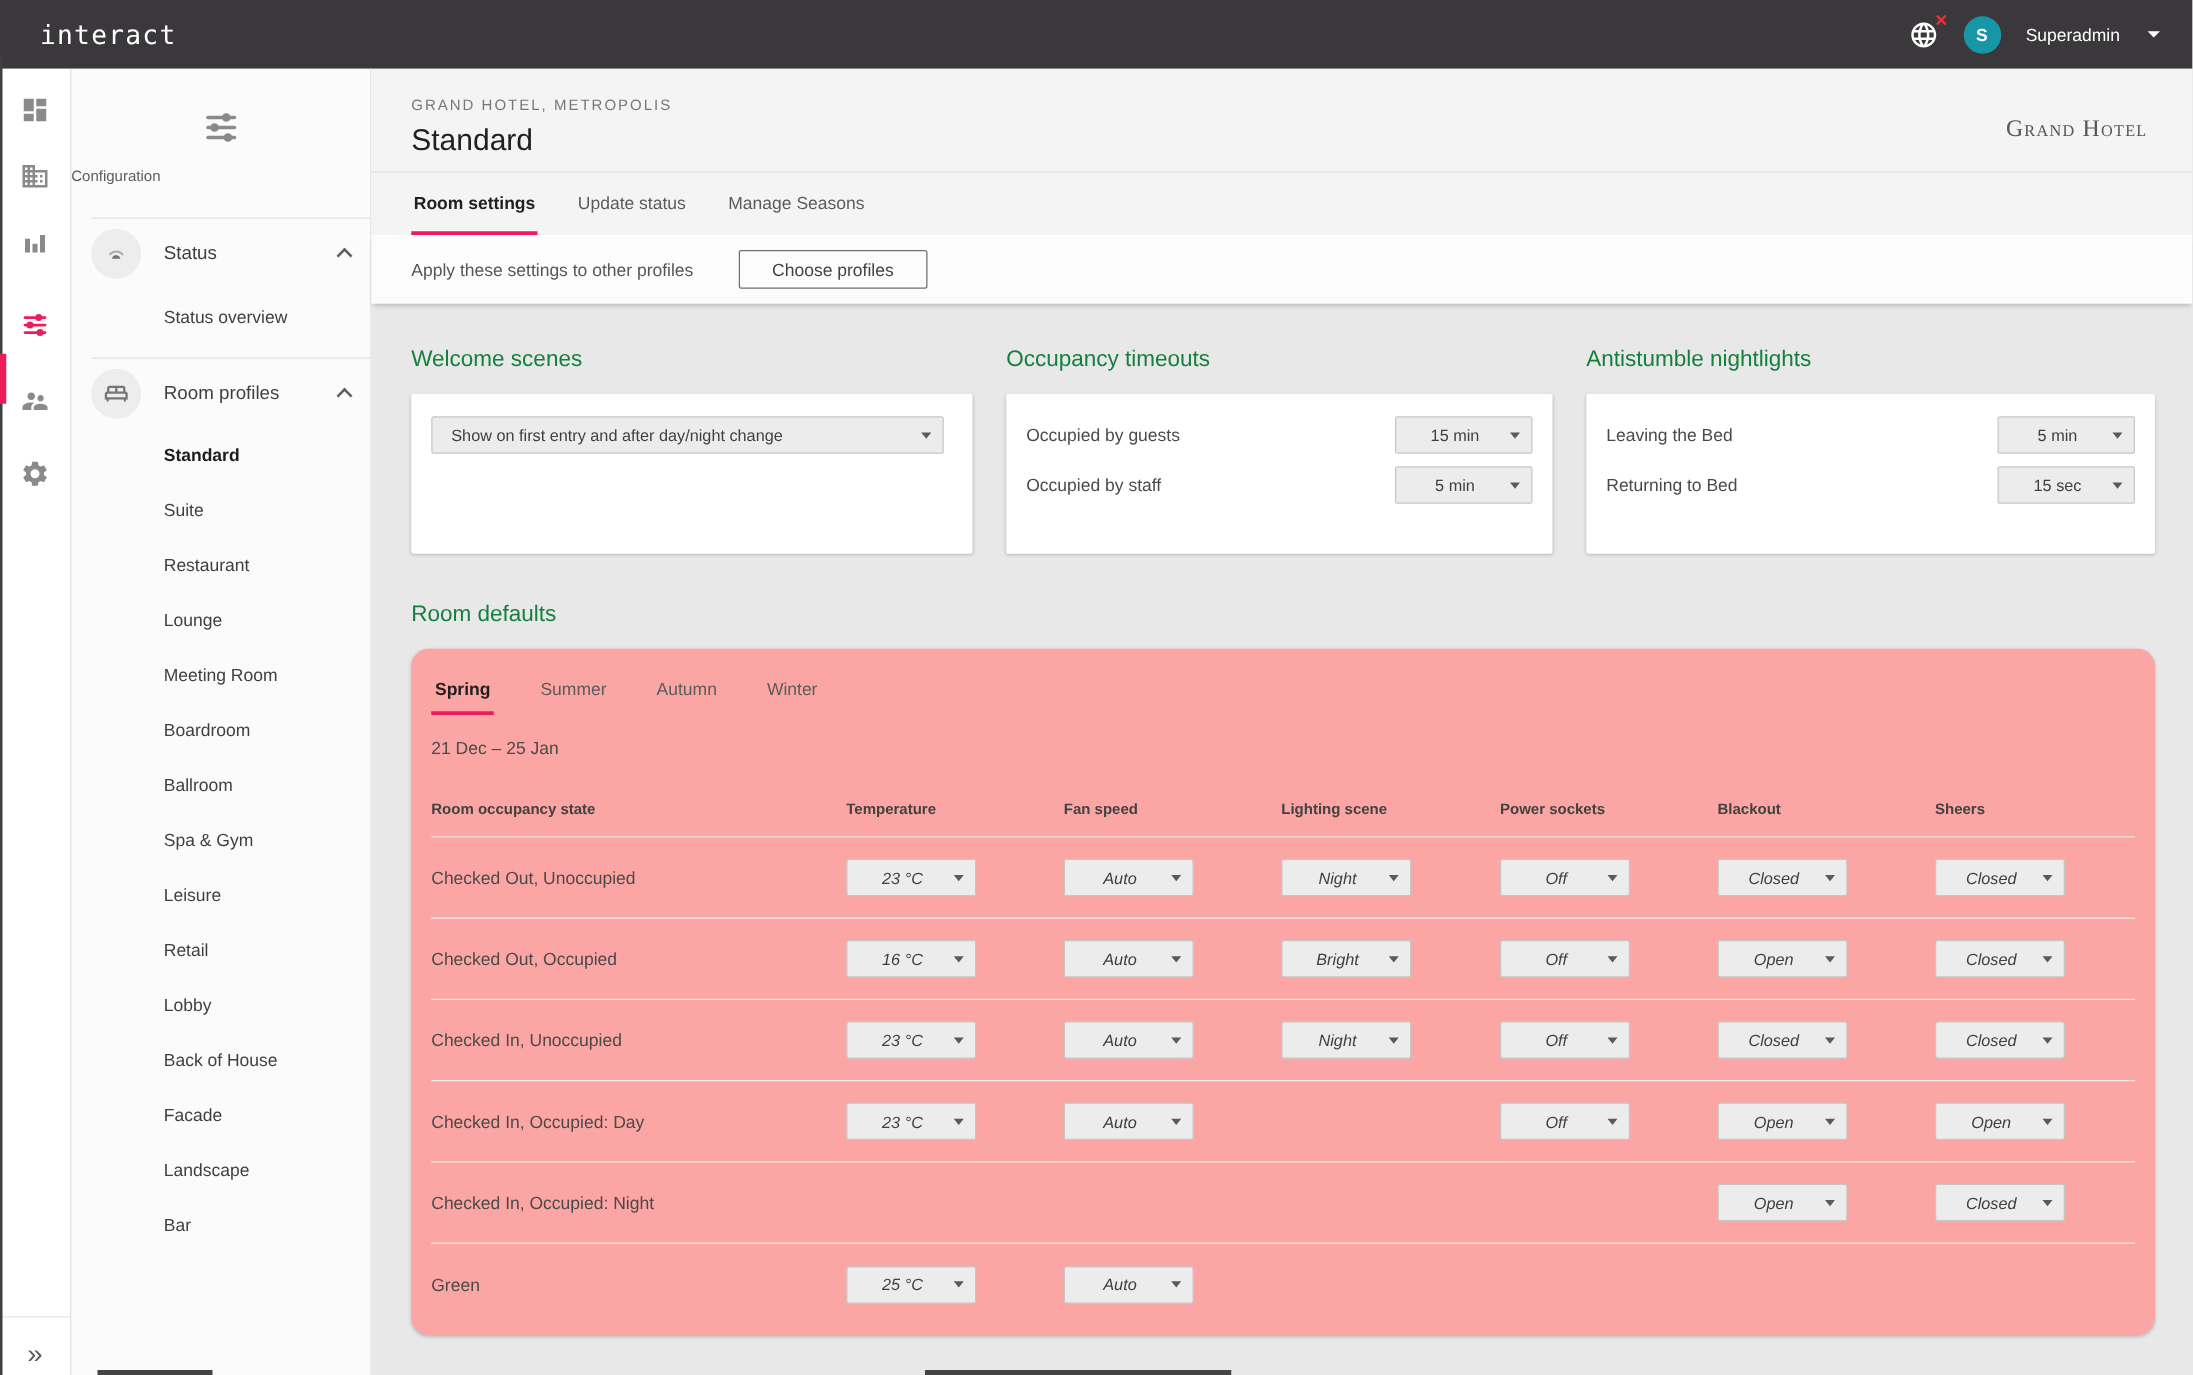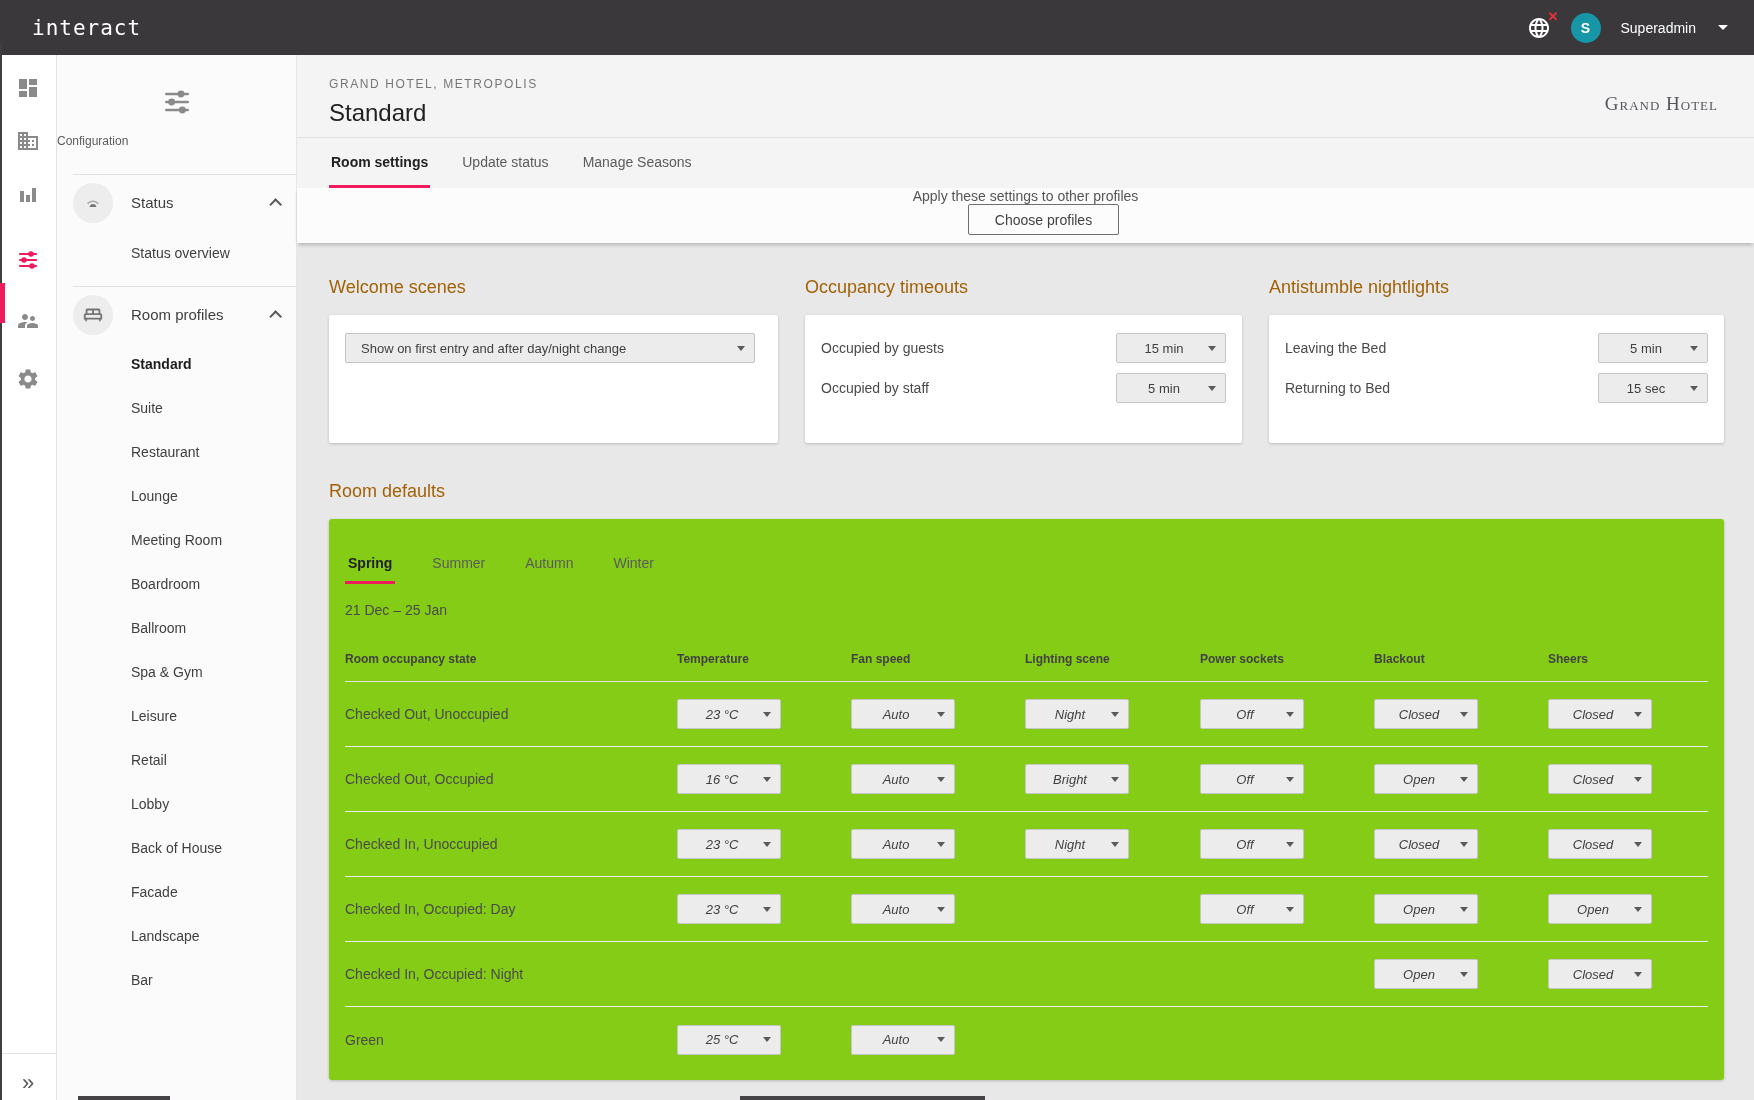--- a/index.html
+++ b/index.html
@@ -63,44 +63,44 @@
 
   
   .main{flex:1;display:flex;flex-direction:column;min-width:0;}
   .header-top{background:#f4f4f4;padding:22px 30px 0 32px;height:82px;position:relative;}
   .breadcrumb{font-size:12px;letter-spacing:1.6px;color:#777;}
   .page-title{font-size:24px;color:var(--ink);margin-top:8px;font-weight:normal;}
   .hotel-logo{position:absolute;right:36px;top:38px;font-family:"Liberation Serif",serif;font-variant:small-caps;font-size:19px;letter-spacing:1px;color:#56555e;}
   .tabs-row{background:#f4f4f4;border-top:1px solid #e0e0e0;height:51px;display:flex;gap:30px;padding:0 32px;}
   .tab{display:flex;align-items:center;font-size:14px;color:#5b5b5b;cursor:pointer;border-bottom:3px solid transparent;padding:0 2px;}
   .tab.active{color:var(--ink);font-weight:bold;border-bottom-color:var(--accent);}
-  .apply-bar{background:#fcfcfc;height:55px;display:flex;align-items:center;padding:0 32px;box-shadow:0 3px 4px -1px rgba(0,0,0,.22);position:relative;z-index:2;flex-direction:column;}
+  .apply-bar{background:#fcfcfc;height:55px;display:flex;align-items:center;padding:0 32px;box-shadow:0 3px 4px -1px rgba(0,0,0,.22);position:relative;z-index:2;}
   .apply-text{font-size:14px;color:#555;}
   .choose-btn{margin-left:36px;height:31px;border:1px solid #6f6f6f;border-radius:2px;background:transparent;padding:0 26px;font-size:14px;color:#424242;font-family:inherit;cursor:pointer;}
 
   .content{flex:1;padding:34px 30px 0 32px;overflow:hidden;}
-  .section-title{font-size:18px;line-height:21px;color:#a16207;font-weight:normal;margin-bottom:17px;}
+  .section-title{font-size:18px;line-height:21px;color:#15803d;font-weight:normal;margin-bottom:17px;}
   .cards-row{display:flex;gap:27px;}
   .card{background:#fff;border-radius:2px;box-shadow:0 1px 3px rgba(0,0,0,.2);height:128px;padding:16px;}
   .card-group.g1{width:449px;}
   .card-group.g2{width:437px;}
   .card-group.g3{flex:1;}
 
   .dd{height:30px;background:#ececec;border:1px solid #c6c6c6;border-radius:2px;display:inline-flex;align-items:center;padding:0 9px;cursor:pointer;}
   .dd span{flex:1;text-align:center;font-size:13px;color:#3f3f3f;white-space:nowrap;}
   .dd .caret{width:0;height:0;border-left:4.5px solid transparent;border-right:4.5px solid transparent;border-top:5px solid #5a5a5a;margin-left:6px;flex-shrink:0;}
   .dd-wide{width:410px;margin-top:2px;}
   .dd-wide span{text-align:left;padding-left:6px;}
   .dd-sm{width:110px;}
   .kv-row{display:flex;align-items:center;justify-content:space-between;height:30px;margin:2px 0 10px;}
   .kv-label{font-size:14px;color:#4a4a4a;}
 
   
   .room-defaults{margin-top:38px;}
-  .rd-card{background:#84cc16;border-radius:3px;box-shadow:0 1px 3px rgba(0,0,0,.2);margin-top:10px;padding:26px 16px 8px;}
+  .rd-card{background:#fca5a5;border-radius:14px;box-shadow:0 1px 3px rgba(0,0,0,.2);margin-top:10px;padding:14px 16px 8px;}
   .season-tabs{display:flex;gap:34px;margin-top:10px;}
   .season-tab{font-size:14px;color:#5b5b5b;padding:0 3px 10px;border-bottom:3px solid transparent;cursor:pointer;}
   .season-tab.active{color:var(--ink);font-weight:bold;border-bottom-color:var(--accent);}
   .date-range{margin-top:18px;font-size:14px;line-height:17px;color:#4a4a4a;}
   .rd-grid{display:grid;grid-template-columns:332px 174px 174px 175px 174px 174px 1fr;align-items:center;}
   .rd-header{margin-top:33px;padding-bottom:15px;border-bottom:1px solid #e4e4e4;}
   .rd-header .col-h{font-size:12px;font-weight:bold;color:#424242;}
   .rd-row{height:65px;border-bottom:1px solid #ececec;}
   .rd-row:last-child{border-bottom:none;}
   .rd-row .state{font-size:14px;color:#4a4a4a;}

